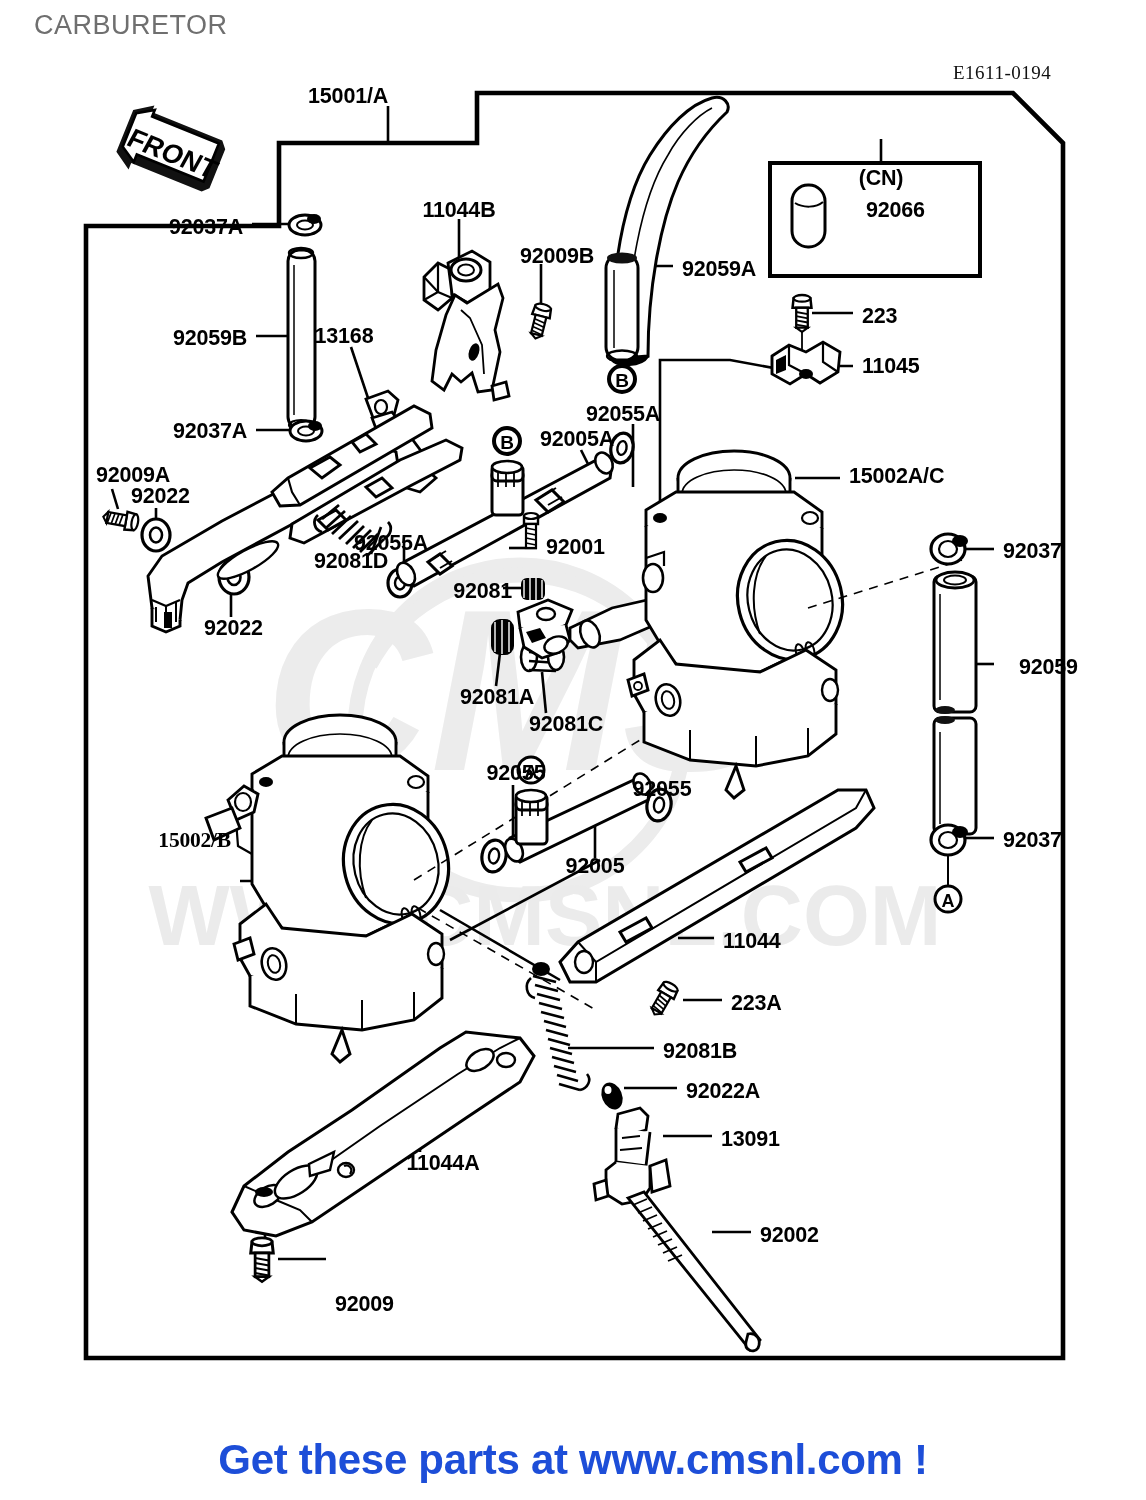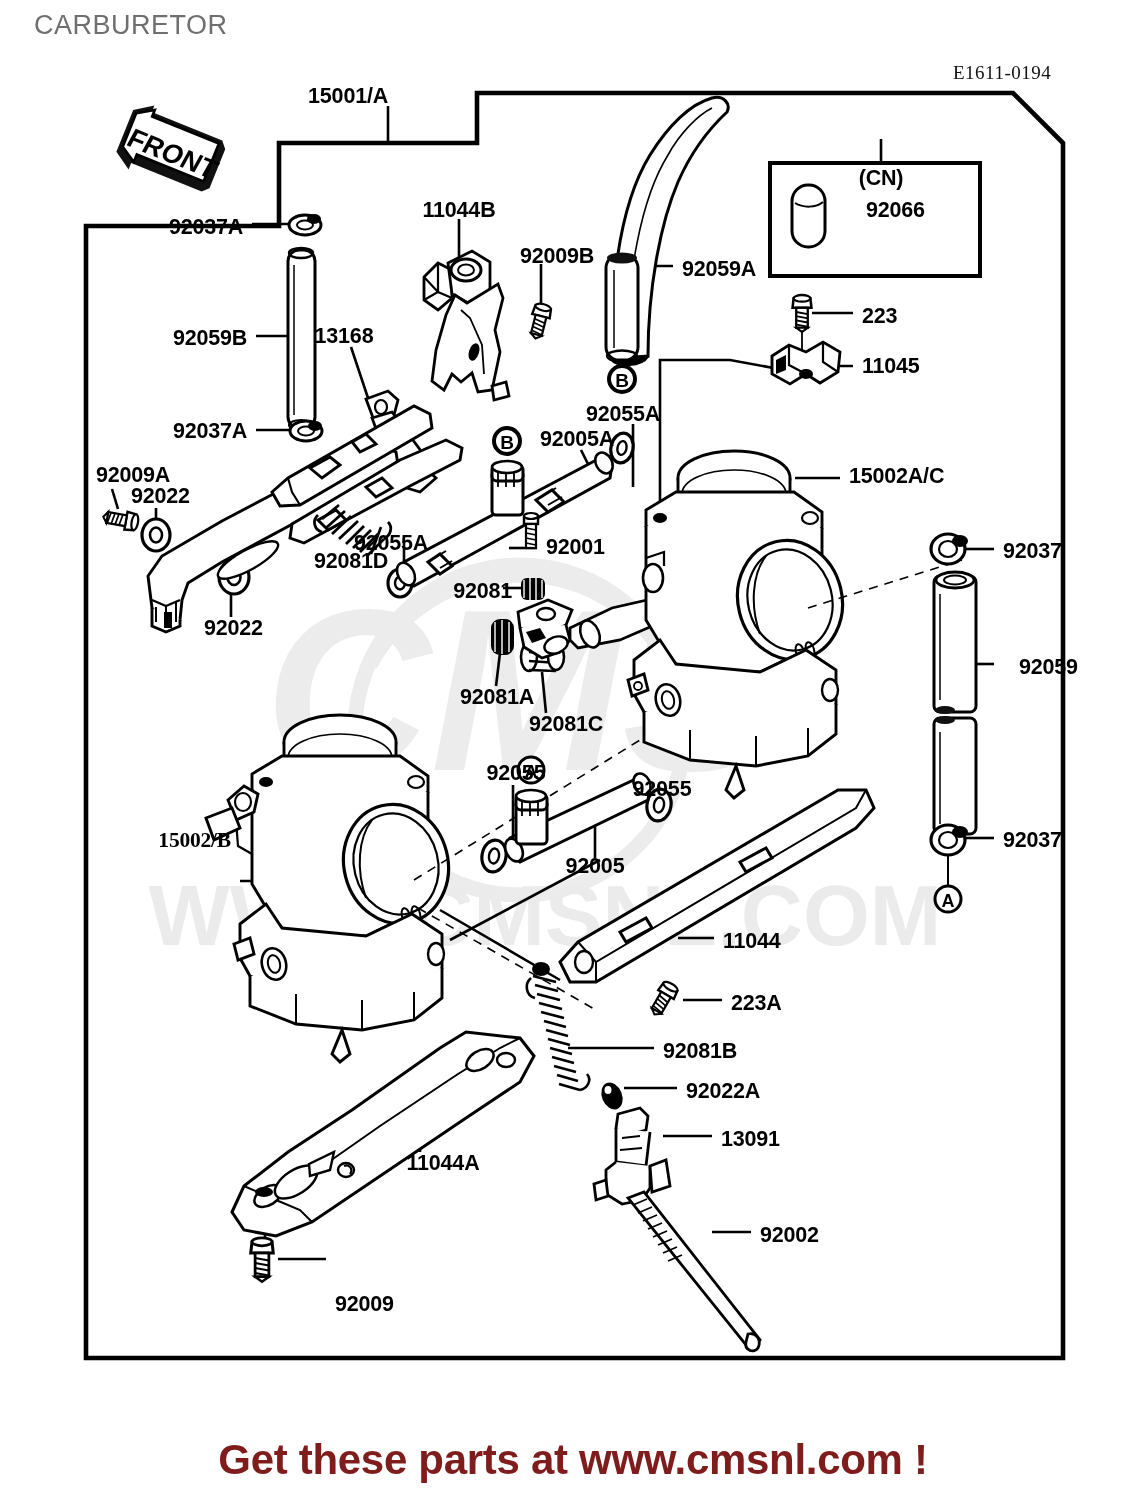--- a/index.html
+++ b/index.html
@@ -1,20 +1,20 @@
 <!DOCTYPE html>
 <html><head>
 <meta charset="utf-8">
 <style>
   html,body{margin:0;padding:0;background:#fff;}
   body{width:1146px;height:1500px;position:relative;font-family:"Liberation Sans",sans-serif;overflow:hidden;}
   #stage{position:absolute;left:0;top:0;width:1146px;height:1500px;}
   .ttl{position:absolute;left:34px;top:10px;font-size:27px;color:#6f6f6f;letter-spacing:.5px;font-family:"Liberation Sans",sans-serif;text-align:right;}
   .code{position:absolute;left:934px;top:62px;font-size:19px;color:#111;font-family:"Liberation Serif",serif;letter-spacing:.5px;margin-left:19px;}
-  .banner{position:absolute;left:0;top:1436px;width:1146px;text-align:center;font-size:42px;font-weight:bold;color:#7f1d1d;font-family:"Liberation Sans",sans-serif;letter-spacing:-0.3px;}
+  .banner{position:absolute;left:0;top:1436px;width:1146px;text-align:center;font-size:42px;font-weight:bold;color:#1d4ed8;font-family:"Liberation Sans",sans-serif;letter-spacing:-0.3px;}
   svg{position:absolute;left:0;top:0;}
   .lbl{position:absolute;font-size:21.5px;font-weight:bold;color:#000;font-family:"Liberation Sans",sans-serif;white-space:nowrap;letter-spacing:-0.2px;}
   .lbl.r{transform:translateX(-100%);}
   .lbl.c{transform:translateX(-50%);}
 </style>
 </head>
 <body>
 
 <div id="stage">
 

